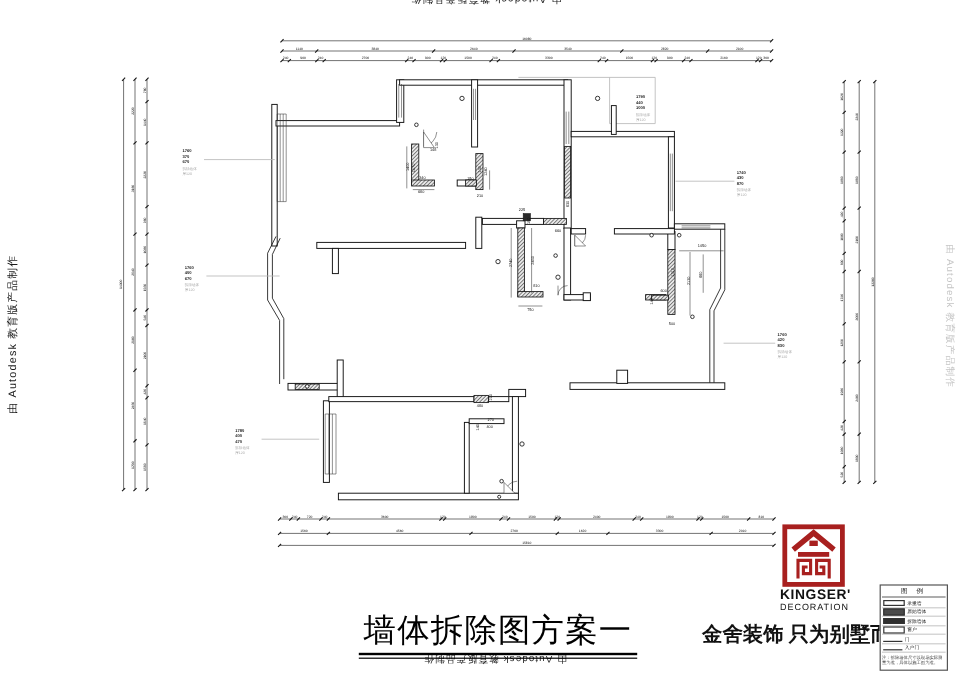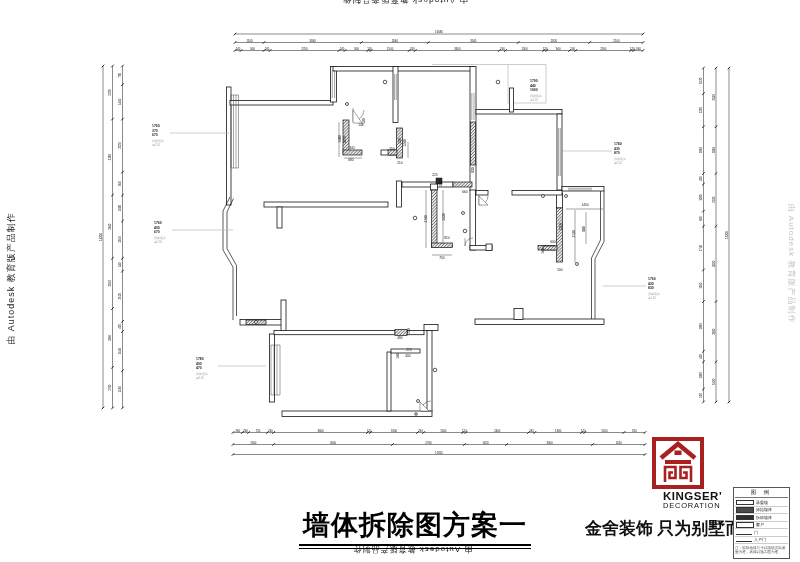--- a/index.html
+++ b/index.html
@@ -14,26 +14,26 @@
   .gline{stroke:#b8b8b8;stroke-width:0.7;fill:none;}
   .circ{fill:#fff;stroke:#141414;stroke-width:0.7;}
   .vtext{position:absolute;font-size:9px;color:#1a1a1a;white-space:nowrap;letter-spacing:1px;}
   .flip{transform:rotate(180deg);}
   #wm-left{left:-84px;top:272px;width:190px;text-align:center;transform:rotate(-90deg);}
   #wm-right{left:724px;top:258px;width:135px;text-align:center;transform:rotate(90deg);
             color:#c4c4c4;font-size:8px;}
   #wm-top{left:325px;top:-7px;width:160px;text-align:center;font-size:8.5px;}
   #wm-bottom{left:350px;top:544px;width:125px;text-align:center;font-size:8px;color:#222;}
   #plan-title{position:absolute;left:290px;top:507px;width:250px;text-align:center;
-              font-size:27px;font-weight:bold;color:#000;letter-spacing:1px;white-space:nowrap;}
+              font-size:27px;font-weight:normal;color:#000;letter-spacing:1px;white-space:nowrap;}
   #title-rule1{position:absolute;left:299px;top:544px;width:232px;height:2px;background:#000;}
   #title-rule2{position:absolute;left:299px;top:548px;width:232px;height:1px;background:#000;}
   #slogan{position:absolute;left:585px;top:517px;width:215px;font-size:17px;font-weight:bold;
           color:#111;font-family:"Liberation Serif","DejaVu Serif",serif;white-space:nowrap;}
-  #logo{position:absolute;left:650px;top:436px;width:56px;text-align:center;margin-left:13px;}
+  #logo{position:absolute;left:650px;top:436px;width:56px;text-align:center;}
   #logo-name{font-size:11.5px;font-weight:bold;letter-spacing:0.5px;color:#111;line-height:1.05;}
   #logo-sub{font-size:7.5px;font-weight:normal;letter-spacing:0.8px;color:#111;line-height:1.1;}
   #legend{position:absolute;left:733px;top:487px;width:57px;height:72px;border:1px solid #555;
           background:#fff;font-size:4px;color:#222;box-sizing:border-box;padding:1px;}
   #legend .hd{text-align:center;font-size:5.5px;letter-spacing:3px;border-bottom:0.5px solid #777;
               padding-bottom:1px;margin-bottom:1px;}
   .lg-row{display:flex;align-items:center;height:6.5px;border-bottom:0.5px solid #ccc;}
   .lg-sw{width:16px;height:3.5px;margin:0 2px 0 1px;border:0.6px solid #333;flex:none;}
   .sw-outline{background:#fff;}
   .sw-solid{background:#4a4a4a;}

